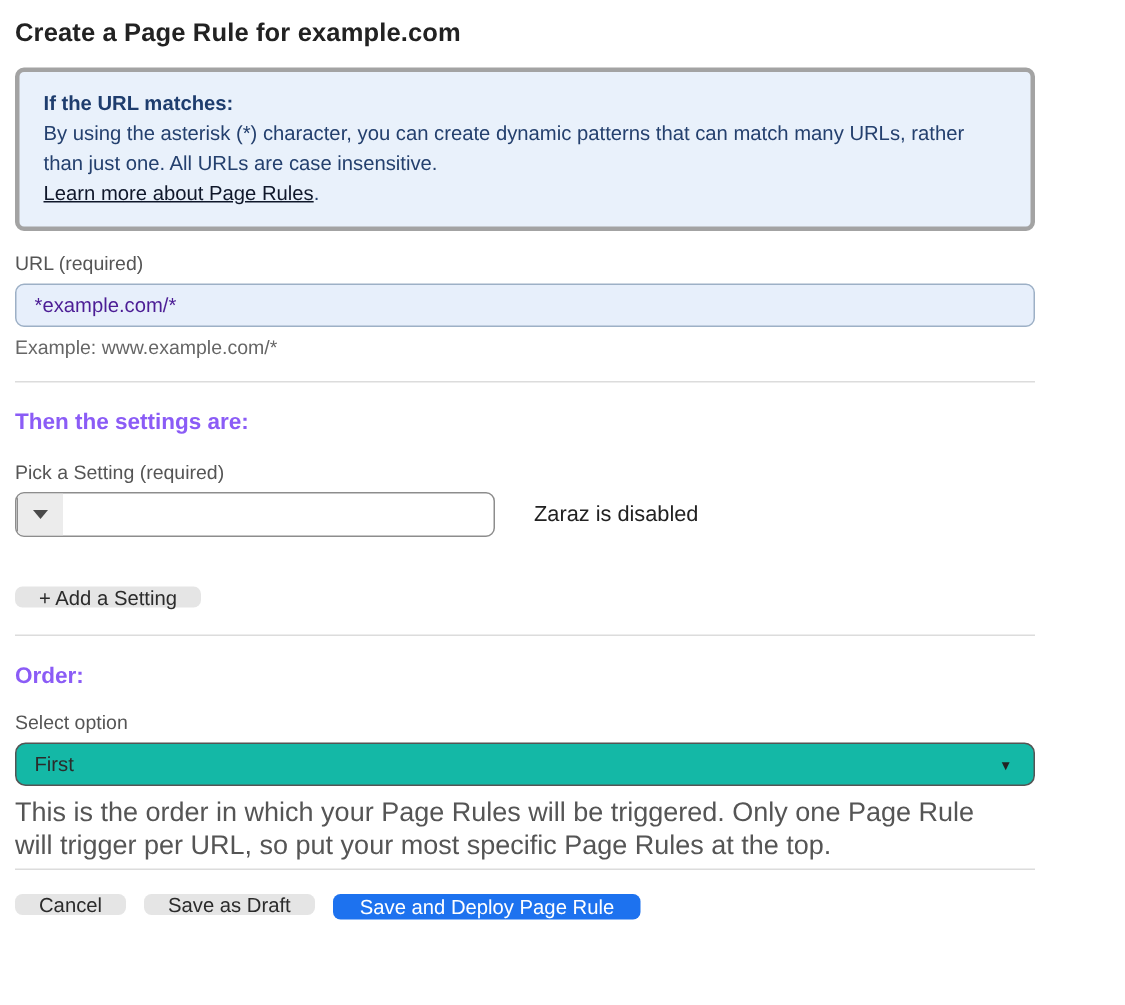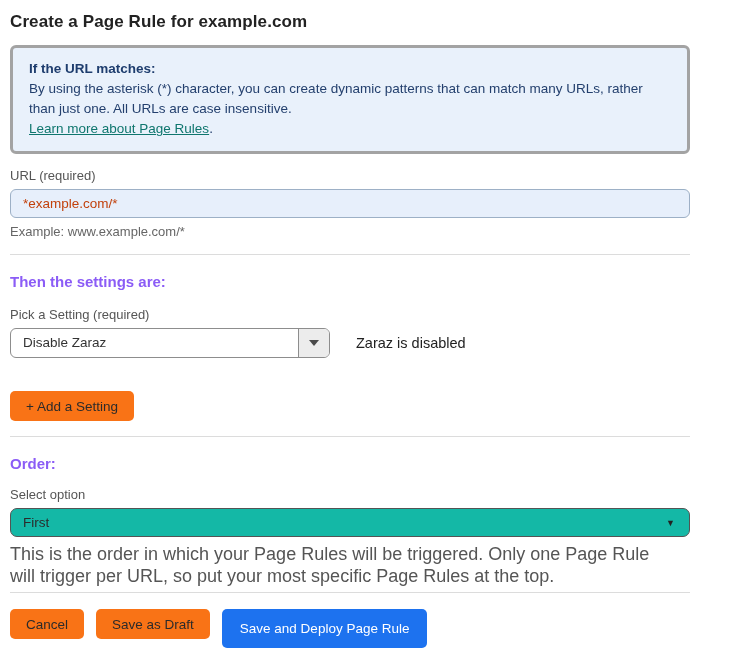--- a/index.html
+++ b/index.html
@@ -26,41 +26,41 @@
     border: 3px solid #a3a3a3;
     border-radius: 6px;
     padding: 11px 16px 12px 16px;
     font-size: 13.5px;
     line-height: 20px;
     color: #24406e;
   }
   .info-heading { font-weight: bold; color: #1e3d6e; }
   .info-body { color: #24406e; }
   .info-link {
-    color: #0f766e;
+    color: #0f172a;
     text-decoration: underline;
     cursor: pointer;
   }
   .info-link-suffix { color: #24406e; }
   .field-label {
     display: block;
     font-size: 13px;
     color: #555;
     margin-bottom: 6px;
   }
   .url-label { margin-top: 14px; }
   .url-input {
     width: 100%;
     height: 29px;
     background: #e7effb;
     border: 1px solid #9db0c6;
     border-radius: 6px;
     padding: 0 12px;
     font-size: 13.5px;
-    color: #c2410c;
+    color: #4c1d95;
     font-family: "Liberation Sans", sans-serif;
     outline: none;
   }
   .example-text {
     margin-top: 6px;
     font-size: 13px;
     color: #666;
   }
   .divider {
     border: none;
@@ -110,24 +110,24 @@
     border-left: 5px solid transparent;
     border-right: 5px solid transparent;
     border-top: 6px solid #4a4a4a;
   }
   .status-text {
     margin-left: 26px;
     font-size: 14.5px;
     color: #222;
   }
   .gray-btn {
-    background: #f97316;
+    background: #e5e5e5;
     border: none;
     border-radius: 5px;
-    height: 30px;
+    height: 14px;
     padding: 0 16px;
     font-size: 13.5px;
     color: #2b2b2b;
     font-family: "Liberation Sans", sans-serif;
     cursor: pointer;
   }
   .add-setting-btn { margin-top: 33px; }
   .order-heading { margin-top: 23px; }
   .order-label { margin-top: 15px; }
   .order-select {
@@ -154,21 +154,21 @@
   }
   .actions {
     margin-top: 16px;
     display: flex;
     gap: 12px;
   }
   .primary-btn {
     background: #1d72ef;
     border: none;
     border-radius: 5px;
-    height: 39px;
+    height: 17px;
     padding: 0 18px;
     font-size: 13.5px;
     color: #ffffff;
     font-family: "Liberation Sans", sans-serif;
     cursor: pointer;
   }
 </style>
 </head>
 <body>
 
@@ -186,21 +186,20 @@
   <input type="text" class="url-input" value="*example.com/*" style="">
   <div class="example-text">Example: www.example.com/*</div>
 
   <hr class="divider divider-1">
 
   <h2 class="section-heading">Then the settings are:</h2>
 
   <label class="field-label picker-label">Pick a Setting (required)</label>
   <div class="setting-row">
     <div class="custom-select">
-      <span class="custom-select-value">Disable Zaraz</span>
       <span class="custom-select-arrow">
           <span class="triangle-down"></span>
         </span>
     </div>
     <span class="status-text">Zaraz is disabled</span>
   </div>
 
   <button class="gray-btn add-setting-btn">+ Add a Setting</button>
 
   <hr class="divider divider-2">

